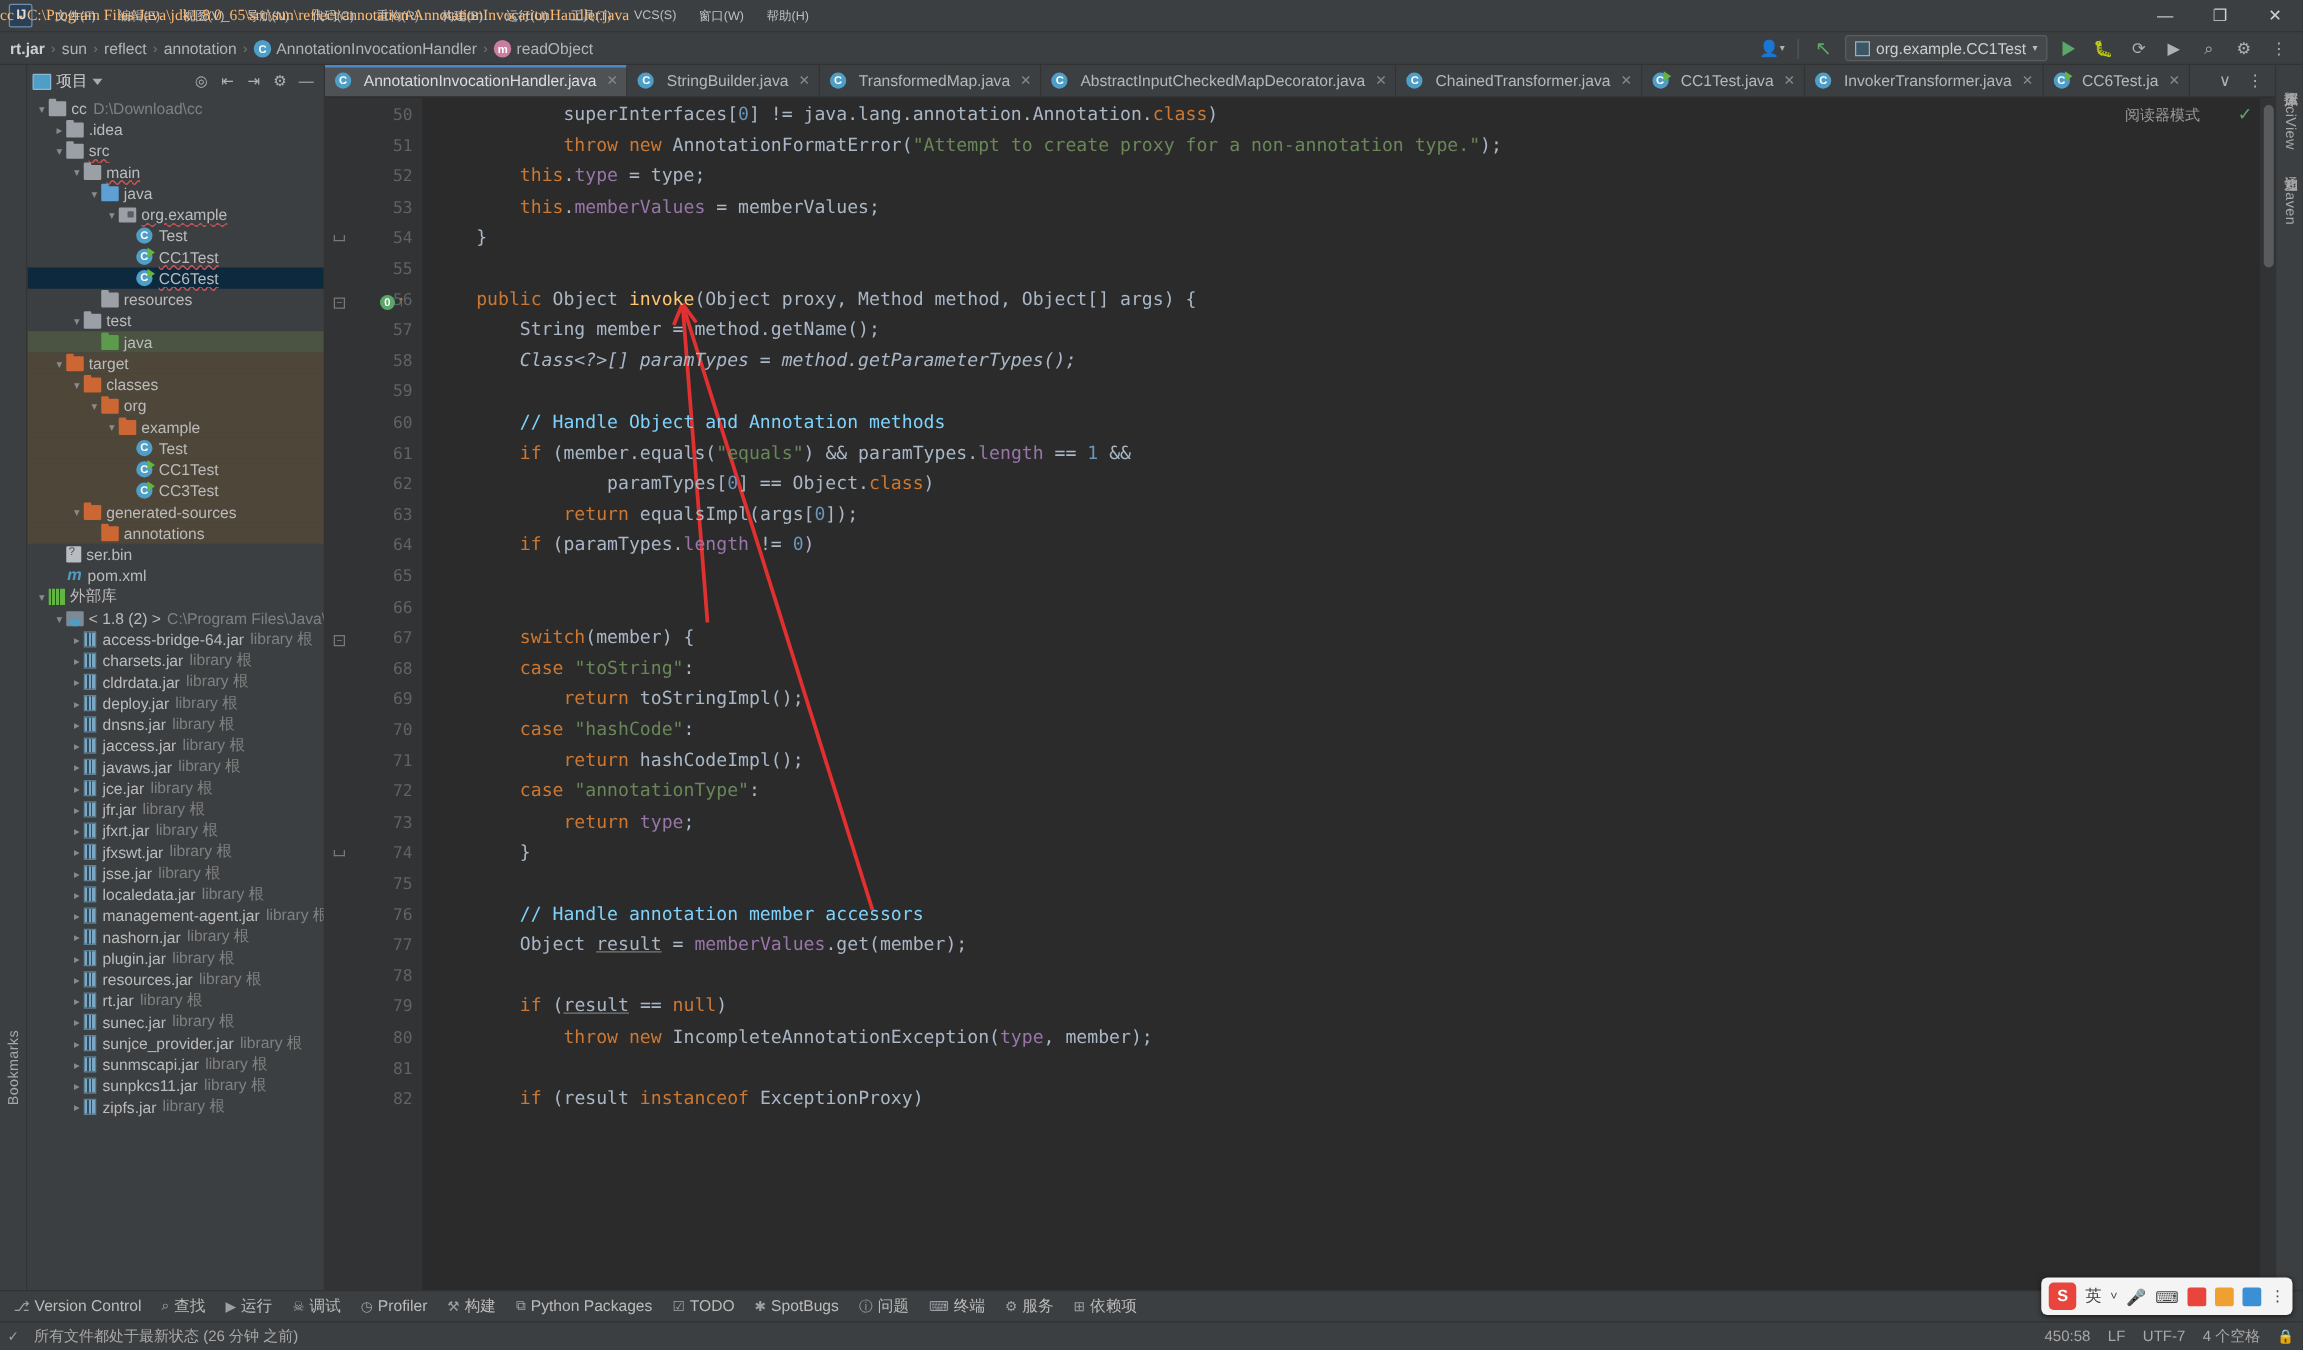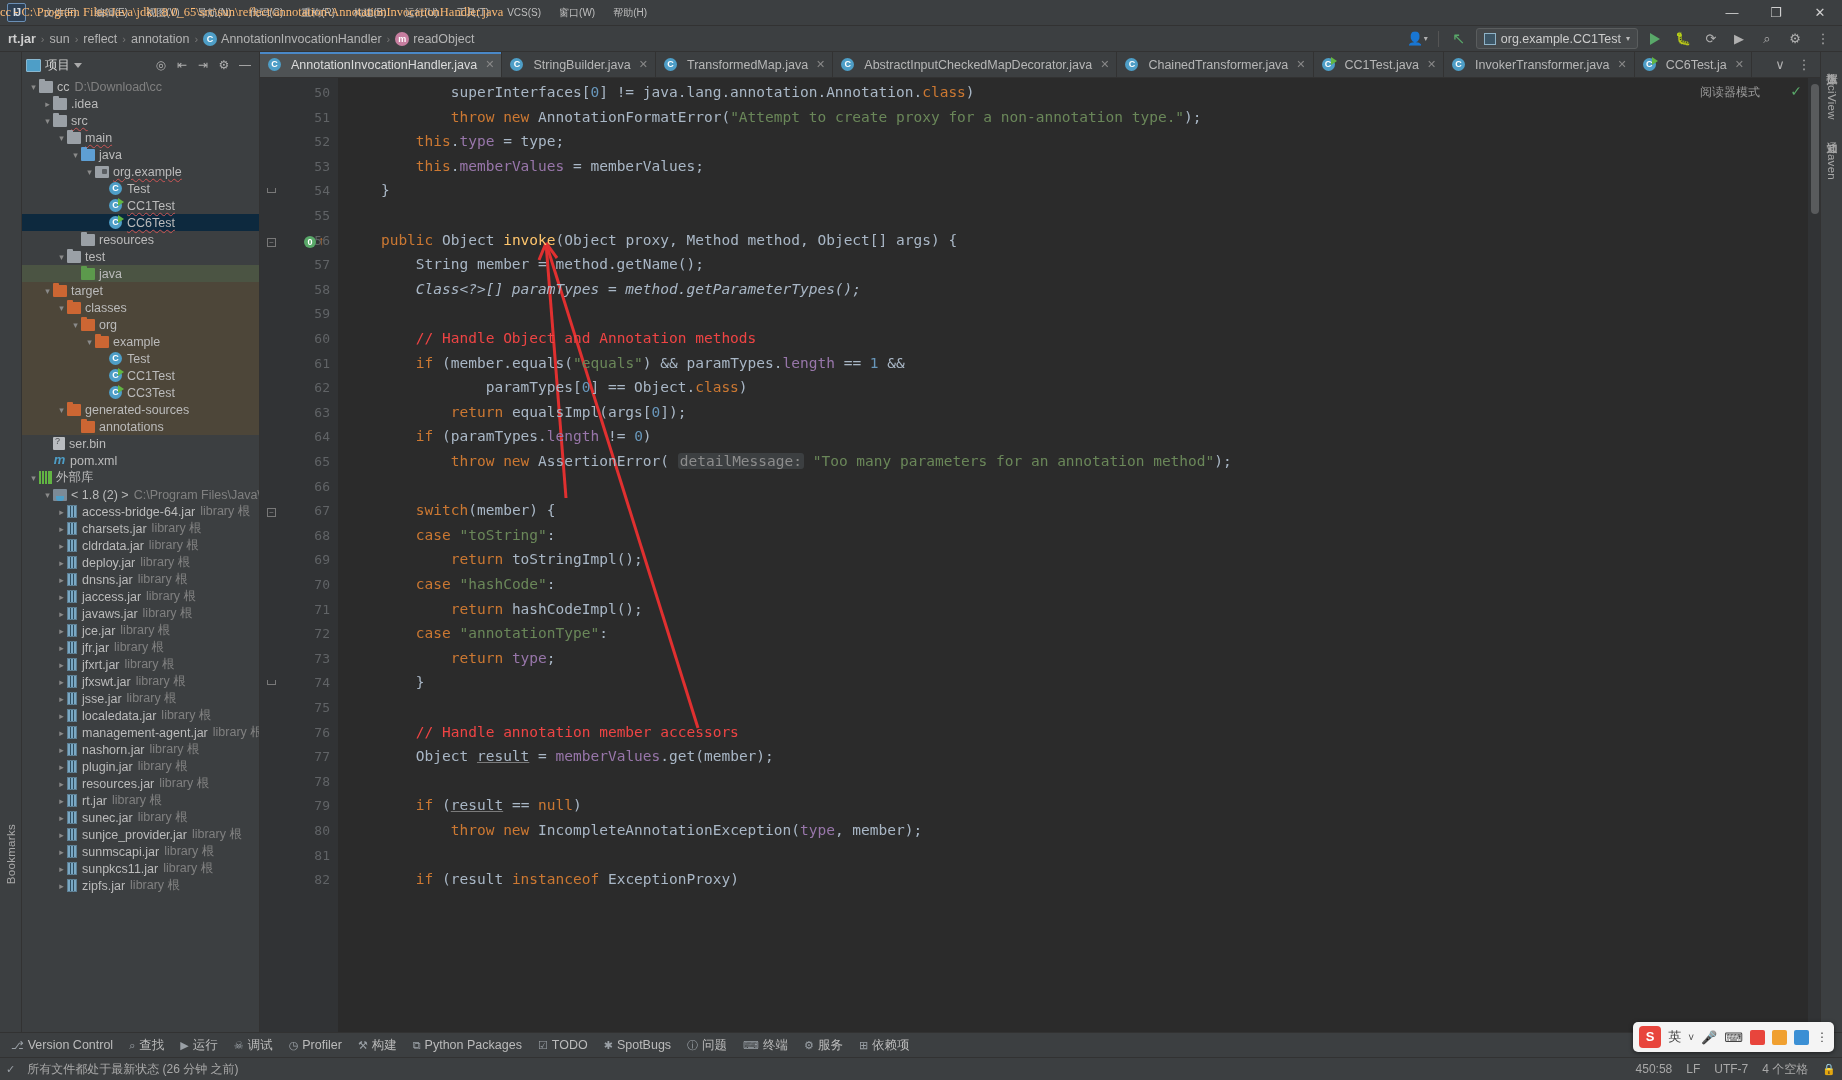--- a/index.html
+++ b/index.html
@@ -147,21 +147,21 @@
   .codeline { position: absolute; left: 0; white-space: pre; font-family: "DejaVu Sans Mono", monospace;
     font-size: 14.5px; line-height: 17px; color: #a9b7c6; }
   .lnum { position: absolute; right: 8px; font-family: "DejaVu Sans Mono", monospace; font-size: 13px;
     color: #606366; line-height: 17px; }
   .fold { position: absolute; right: 62px; width: 9px; height: 9px; border: 1px solid #787878; color:#888;
     font-size: 8px; line-height: 7px; text-align: center; }
 
   .kw { color: #cc7832; text-align: center; }
   .str { color: #6a8759; }
   .num { color: #6897bb; }
-  .cmt { color: #ef4444; }
+  .cmt { color: #7dd3fc; }
   .fld { color: #9876aa; }
   .hintbox { background: #3c3f41; color: #8c8c8c; border-radius: 3px; padding: 0 2px; }
   .undl { text-decoration: underline; text-decoration-color:#7a7a7a; }
 
   .reading-mode { position: absolute; right: 60px; top: 6px; font-size: 12px; color: #9a9a9a; display:flex; gap:4px; align-items:center;}
   .inspect-ok { position: absolute; right: 18px; top: 5px; color: #59a869; font-size: 14px; }
 
   
   .anno { position: absolute; left: 0; top: 0; pointer-events: none; }
 
@@ -692,21 +692,20 @@
             <div class="codeline" style="top: 129px; left: 8px;"></div>
             <div class="codeline" style="top: 153.6px; left: 8px;">    <span class="kw">public</span> Object <span style="color:#ffc66d">invoke</span>(Object proxy, Method method, Object[] args) {</div>
             <div class="codeline" style="top: 178.2px; left: 8px;">        String member = method.getName();</div>
             <div class="codeline" style="top: 202.8px; left: 8px; font-style: italic;">        Class&lt;?&gt;[] paramTypes = method.getParameterTypes();</div>
             <div class="codeline" style="top: 227.4px; left: 8px;"></div>
             <div class="codeline" style="top: 252px; left: 8px;">        <span class="cmt">// Handle Object and Annotation methods</span></div>
             <div class="codeline" style="top: 276.6px; left: 8px;">        <span class="kw">if</span> (member.equals(<span class="str">"equals"</span>) &amp;&amp; paramTypes.<span class="fld">length</span> == <span class="num">1</span> &amp;&amp;</div>
             <div class="codeline" style="top: 301.2px; left: 8px;">                paramTypes[<span class="num">0</span>] == Object.<span class="kw">class</span>)</div>
             <div class="codeline" style="top: 325.8px; left: 8px;">            <span class="kw">return</span> equalsImpl(args[<span class="num">0</span>]);</div>
             <div class="codeline" style="top: 350.4px; left: 8px;">        <span class="kw">if</span> (paramTypes.<span class="fld">length</span> != <span class="num">0</span>)</div>
-            <div class="codeline" style="top: 375px; left: 8px;">            <span class="kw">throw new</span> AssertionError( <span class="hintbox">detailMessage:</span> <span class="str">"Too many parameters for an annotation method"</span>);</div>
             <div class="codeline" style="top: 399.6px; left: 8px;"></div>
             <div class="codeline" style="top: 424.2px; left: 8px;">        <span class="kw">switch</span>(member) {</div>
             <div class="codeline" style="top: 448.8px; left: 8px;">        <span class="kw">case</span> <span class="str">"toString"</span>:</div>
             <div class="codeline" style="top: 473.4px; left: 8px;">            <span class="kw">return</span> toStringImpl();</div>
             <div class="codeline" style="top: 498px; left: 8px;">        <span class="kw">case</span> <span class="str">"hashCode"</span>:</div>
             <div class="codeline" style="top: 522.6px; left: 8px;">            <span class="kw">return</span> hashCodeImpl();</div>
             <div class="codeline" style="top: 547.2px; left: 8px;">        <span class="kw">case</span> <span class="str">"annotationType"</span>:</div>
             <div class="codeline" style="top: 571.8px; left: 8px;">            <span class="kw">return</span> <span class="fld">type</span>;</div>
             <div class="codeline" style="top: 596.4px; left: 8px;">        }</div>
             <div class="codeline" style="top: 621px; left: 8px;"></div>

